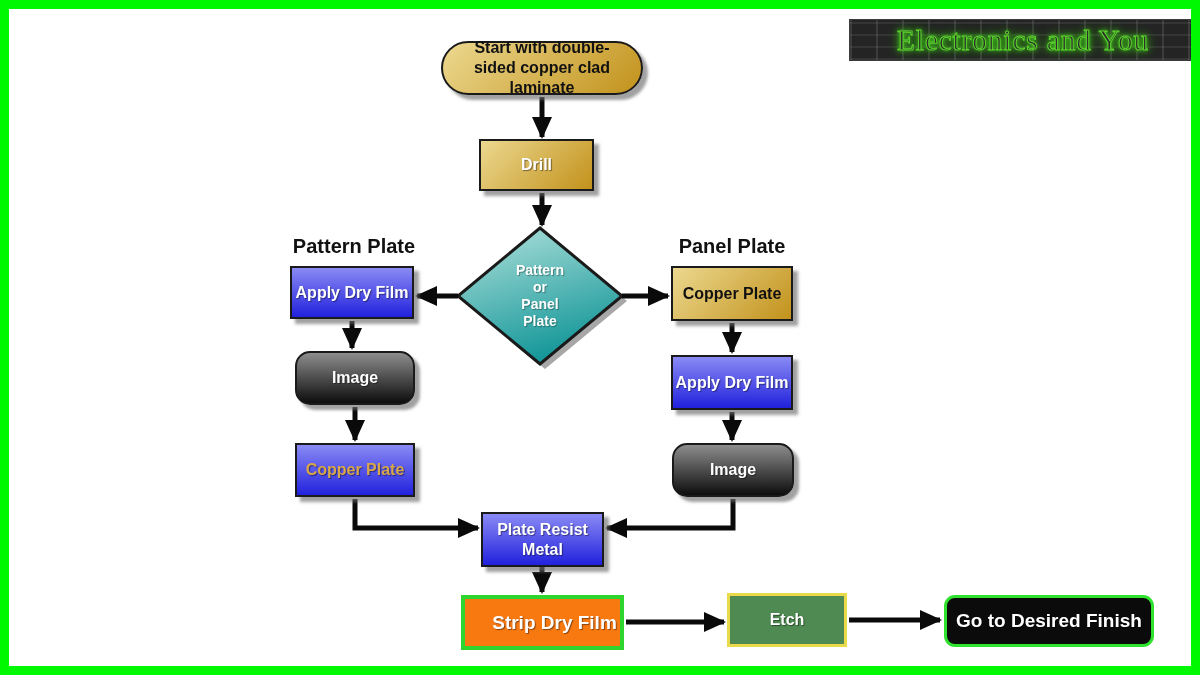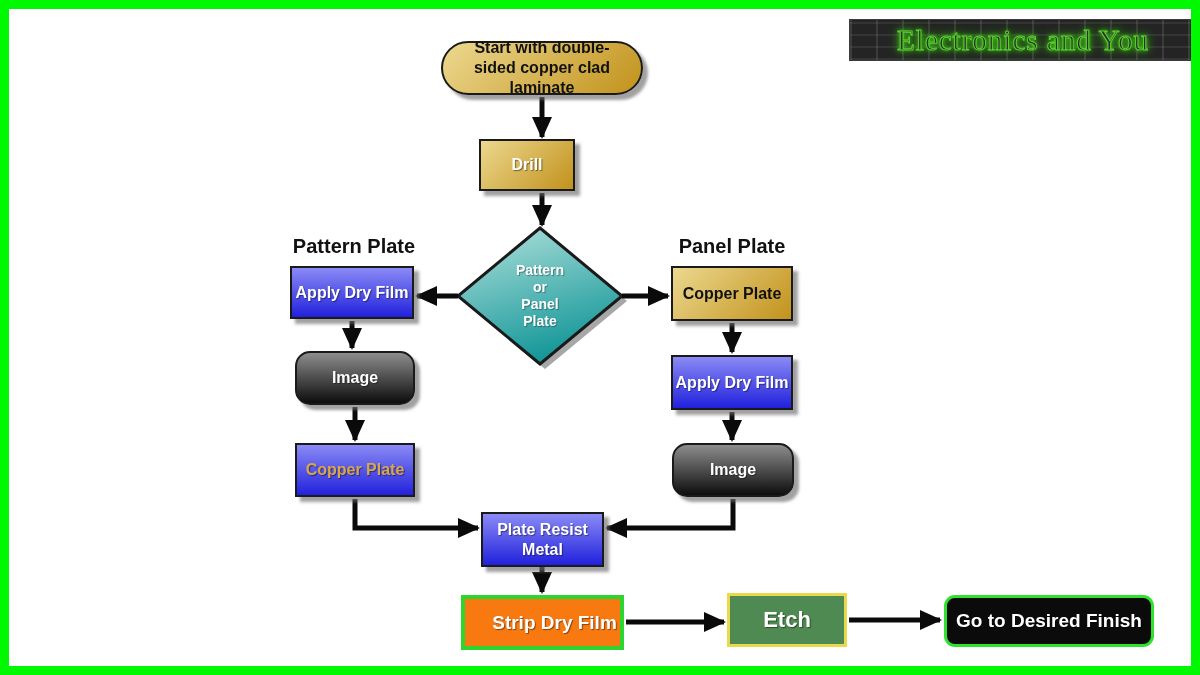--- a/index.html
+++ b/index.html
@@ -59,21 +59,21 @@
   .blue  { background: linear-gradient(180deg, var(--blue_light,#8a8af5) 0%, var(--blue_dark,#2121dd) 100%); }
   .dark  { background: linear-gradient(180deg, var(--black_light,#8d8d8d) 0%, var(--black_dark,#0d0d0d) 100%); border-radius: 15px; }
 
   .start-oval {
     left: 432px; top: 32px; width: 202px; height: 54px;
     border-radius: 28px;
     color: #111111;
     text-shadow: none;
     padding: 0 14px;
   }
-  .drill { left: 470px; top: 130px; width: 96px; height: 52px; }
+  .drill { left: 470px; top: 130px; width: 115px; height: 52px; }
 
   .heading {
     position: absolute;
     font-weight: bold;
     font-size: 20px;
     color: #111111;
     text-align: center;
     width: 150px;
     z-index: 2;
   }
@@ -98,21 +98,21 @@
     border: 4px solid var(--orange_border, #2fd52f);
     box-shadow: none;
     font-size: 19px;
     padding-left: 24px;
   }
   .etch {
     left: 718px; top: 584px; width: 120px; height: 54px;
     background: var(--etch_green, #4e8a51);
     border: 3px solid var(--etch_border, #ead94b);
     box-shadow: none;
-    font-size: 22px;
+    font-size: 16px;
   }
   .finish {
     left: 935px; top: 586px; width: 210px; height: 52px;
     background: var(--finish_bg, #0b0b0b);
     border: 3px solid var(--finish_border, #2ee22e);
     border-radius: 11px;
     box-shadow: none;
     font-size: 19px;
   }
 

